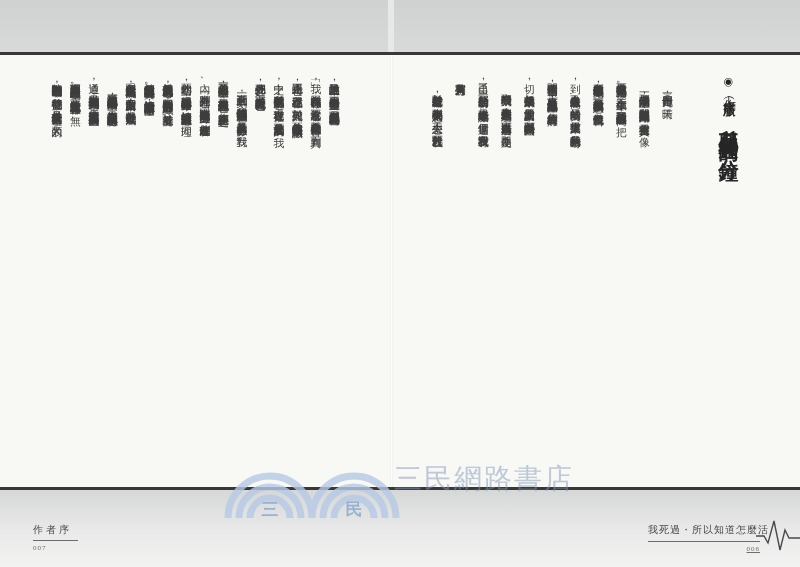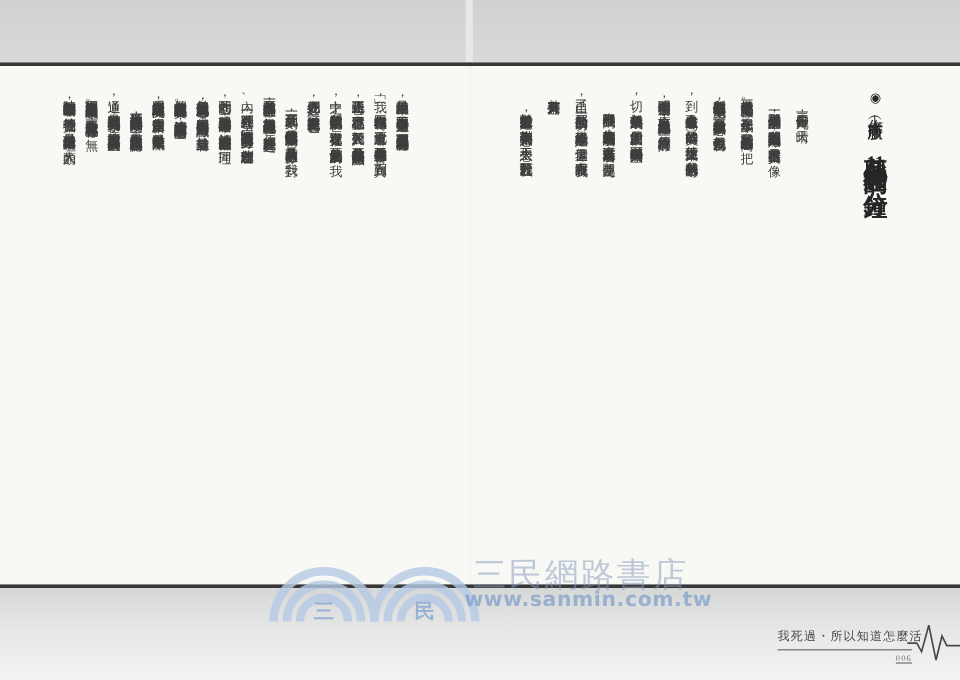--- a/index.html
+++ b/index.html
@@ -144,22 +144,26 @@
       <path d="M 15 63 A 31 31 0 0 1 77 63"></path>
       <path d="M 26 63 A 20 20 0 0 1 66 63"></path>
       <path d="M 88 63 A 42 42 0 0 1 172 63"></path>
       <path d="M 99 63 A 31 31 0 0 1 161 63"></path>
       <path d="M 110 63 A 20 20 0 0 1 150 63"></path>
     </g>
     <text x="46" y="60" text-anchor="middle" font-size="17" font-weight="bold" fill="#86a7d2">三</text>
     <text x="130" y="60" text-anchor="middle" font-size="17" font-weight="bold" fill="#86a7d2">民</text>
   </svg>
   <div class="wm-name">三民網路書店</div>
-  <div class="wm-url">www.sanmin.com.tw</div>
 
+  <div class="footer-left">
+    <div class="fl-label">作者序</div>
+    <div class="fl-line"></div>
+    <div class="fl-num">007</div>
+  </div>
 
   <div class="footer-right">
     <div class="fr-label">我死過・所以知道怎麼活</div>
     <div class="fr-line">
       <svg class="fr-ecg" width="46" height="34" viewBox="0 0 46 34">
         <polyline points="0,17 8,17 12,24 18,2 24,31 29,11 33,19 46,19" fill="none" stroke="#4a4a4a" stroke-width="1.4"></polyline>
       </svg>
     </div>
     <div class="fr-num">006</div>
   </div>

